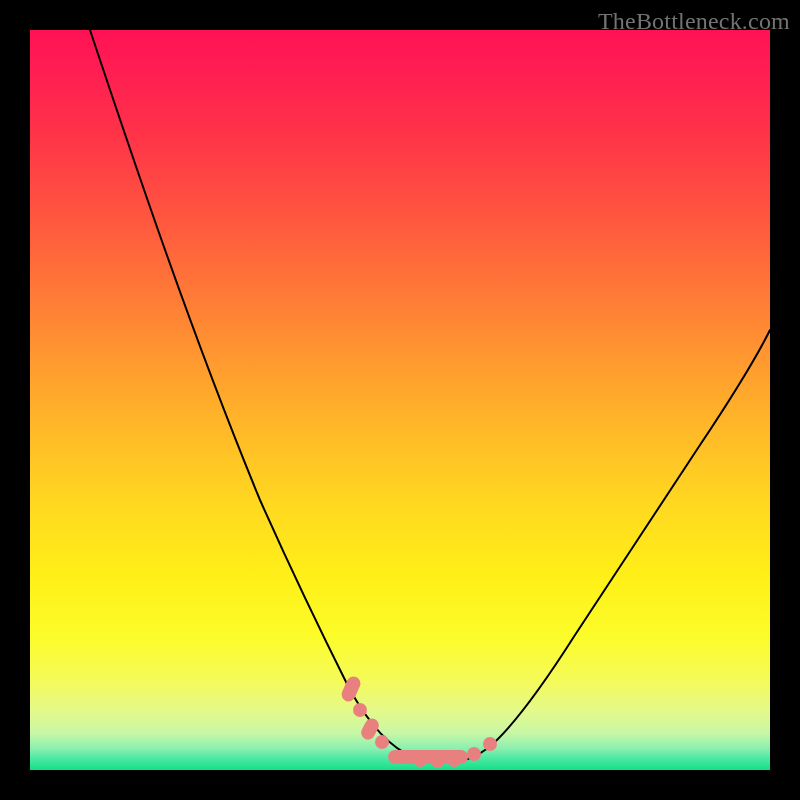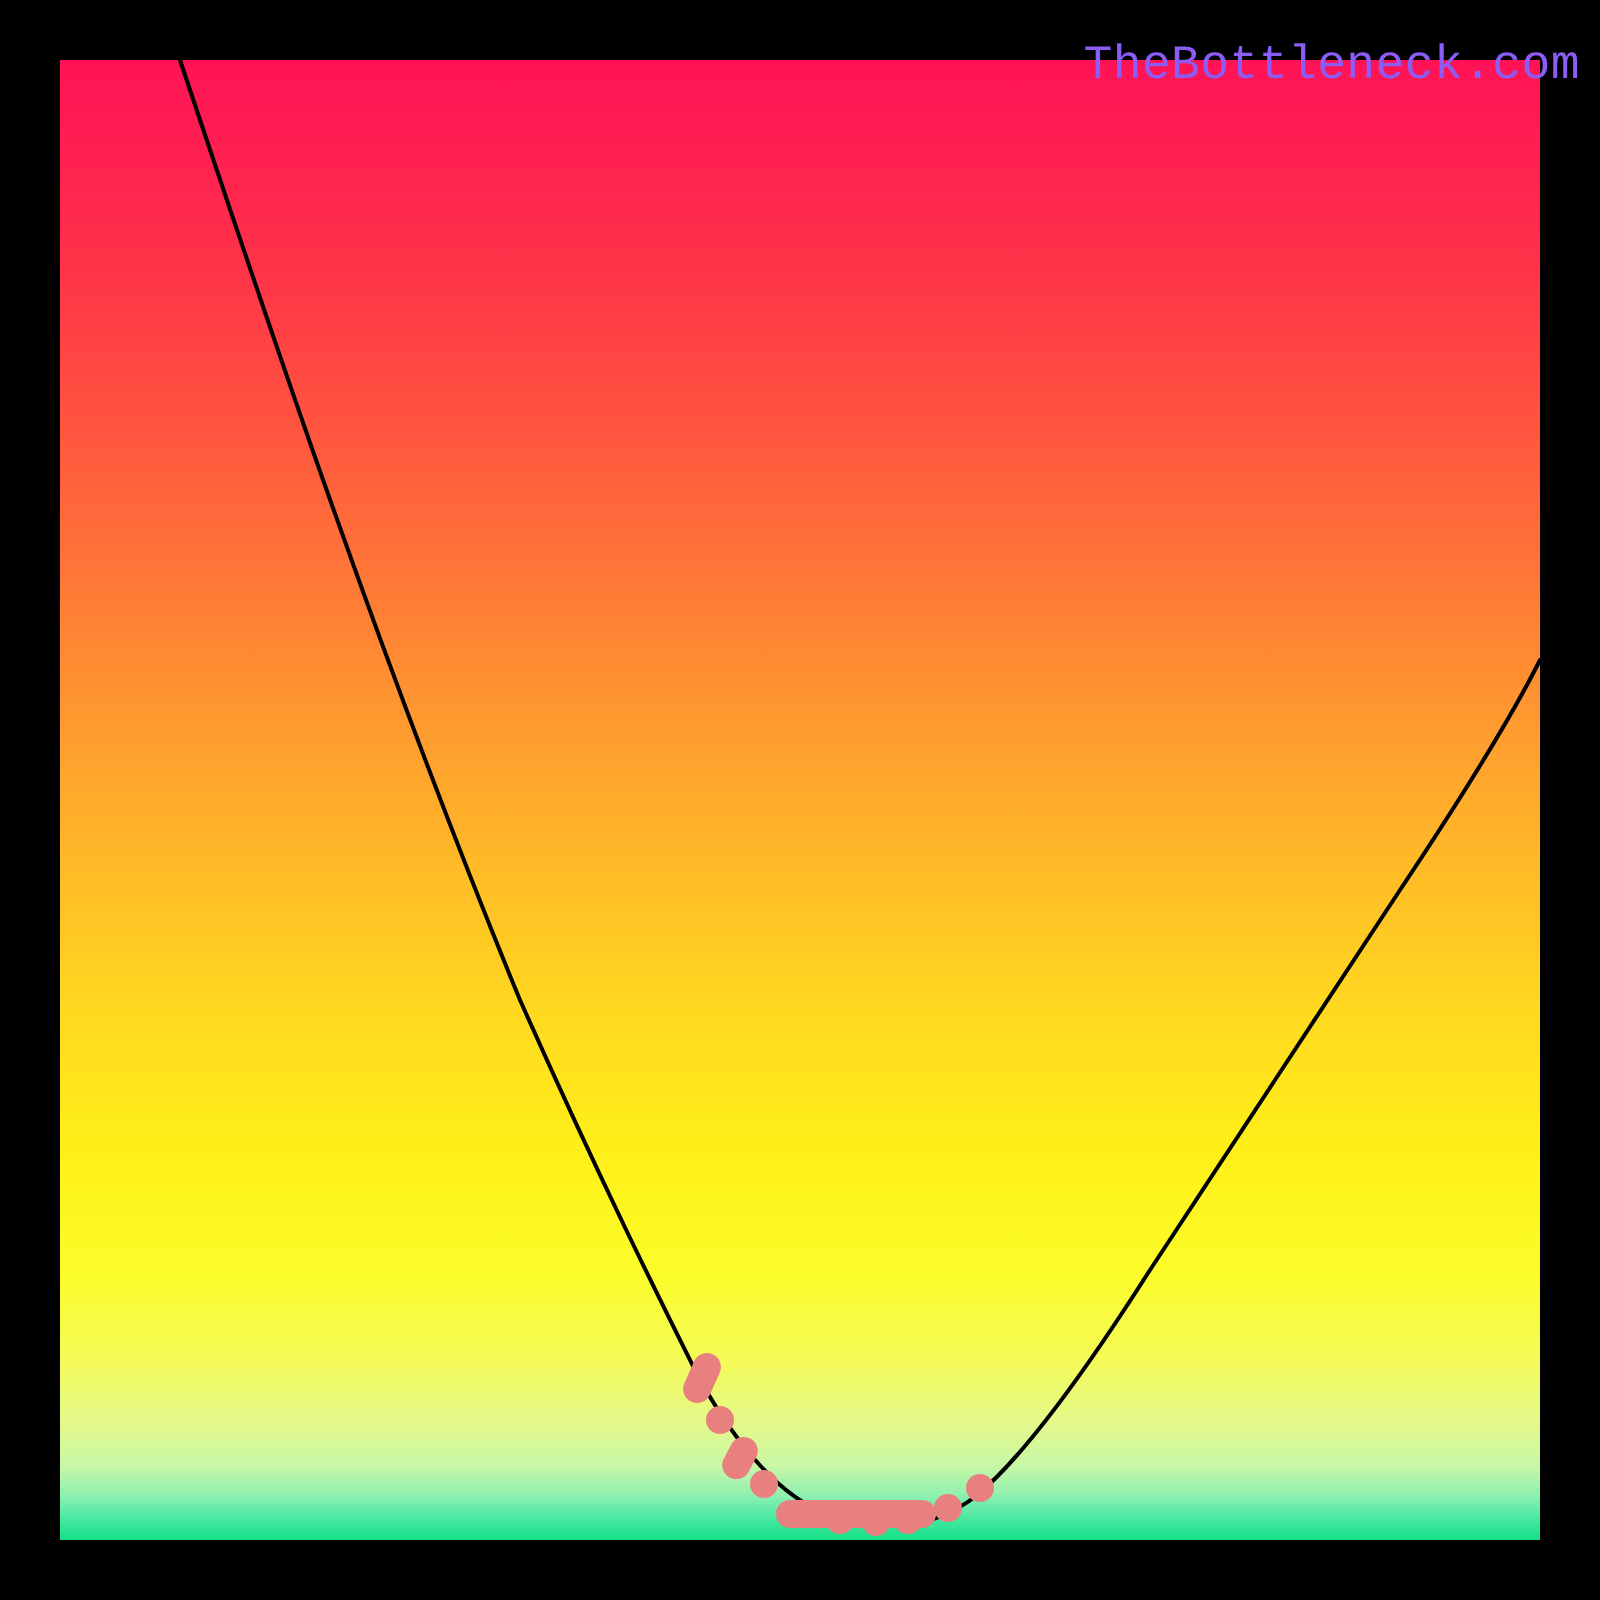--- a/index.html
+++ b/index.html
@@ -40,27 +40,27 @@
       #f4fb5a 88%,
       #e4f98a 92%,
       #c8f7a6 95%,
       #8ef0b0 97%,
       #4ae8a2 98.5%,
       #14e088 100%
     );
   }
   .watermark {
     position: absolute;
-    top: 20px;
+    top: 8px;
     right: 10px;
-    color: #8b5cf6;
+    color: #737373;
     font-size: 24px;
     font-weight: 500;
     letter-spacing: 0.2px;
-    font-family: Liberation Mono, monospace;
+    font-family: Liberation Serif, serif;
   }
   svg.curves {
     position: absolute;
     top: 0;
     left: 0;
     width: 740px;
     height: 740px;
     overflow: visible;
   }
   .curve {

